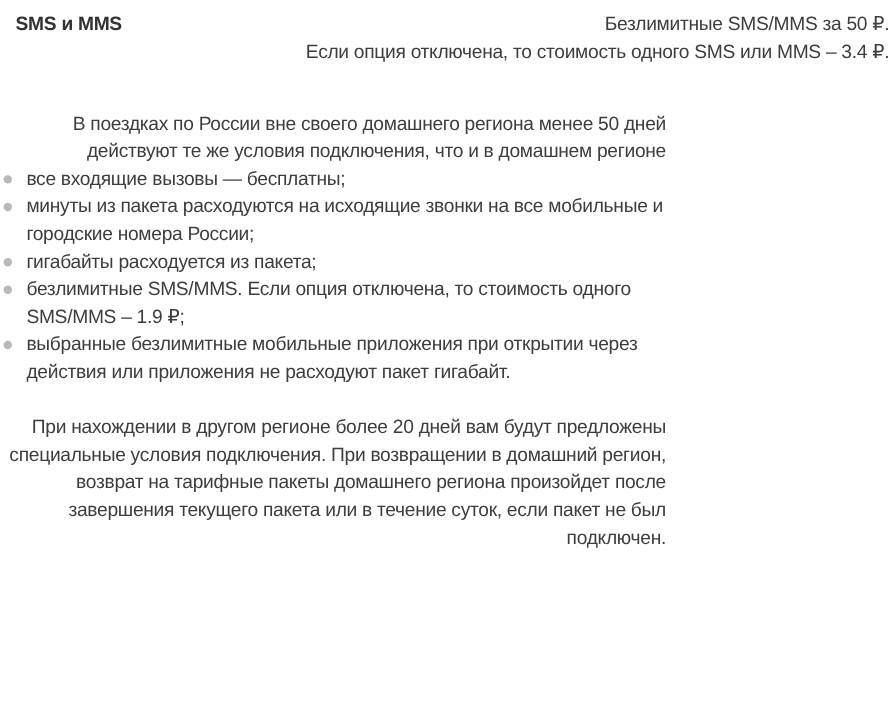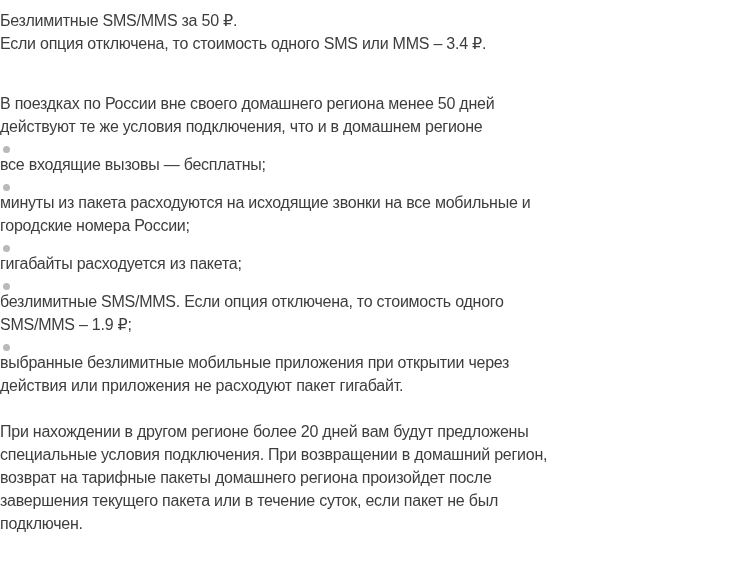--- a/index.html
+++ b/index.html
@@ -42,48 +42,49 @@
     max-width: 555px;
   }
   .para {
     margin: 0;
   }
   .section-content > *:not(:first-child).para {
     margin-top: 23px;
   }
   .para .line {
     display: block;
+    text-align: right;
   }
   ul.bullet-list {
     margin: 0;
     padding: 0;
     list-style: none;
   }
   li.bullet-item {
     display: flex;
     align-items: flex-start;
-    flex-direction: column;
   }
   .bullet {
     flex-shrink: 0;
     width: 7px;
     height: 7px;
     border-radius: 50%;
     background: var(--bullet-color, #b9b9b9);
     margin: 8px 12px 0 3px;
   }
   .bullet-text {
     flex: 1;
   }
 </style>
 </head>
 <body style="background: rgb(255, 255, 255);">
 
 <main class="tariff-details" id="sections-root">
   <section class="section">
+    <h3 class="section-label">SMS и MMS</h3>
     <div class="section-content">
   <p class="para">
           <span class="line">Безлимитные SMS/MMS за 50 ₽.</span>
           <span class="line">Если опция отключена, то стоимость одного SMS или MMS – 3.4 ₽.</span>
         </p>
 
 </div>
   </section>
 
   <section class="section">

